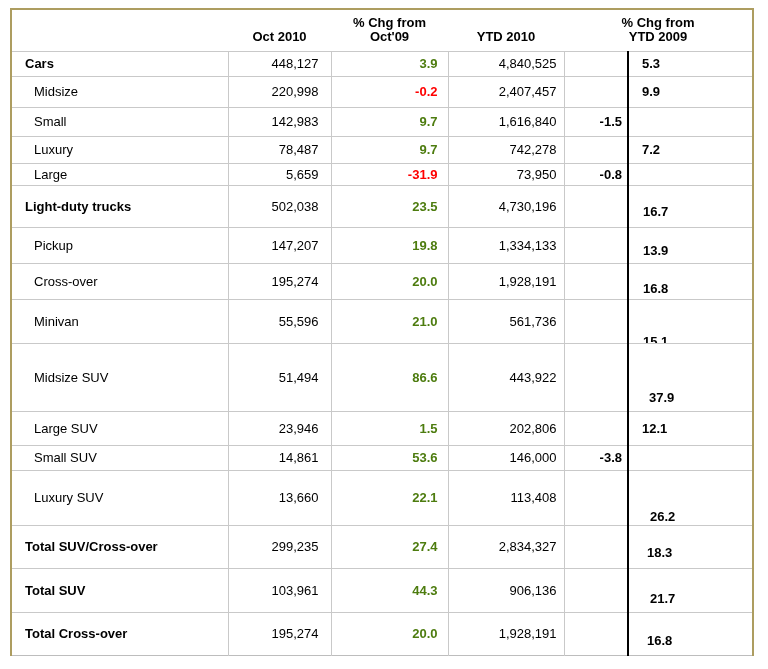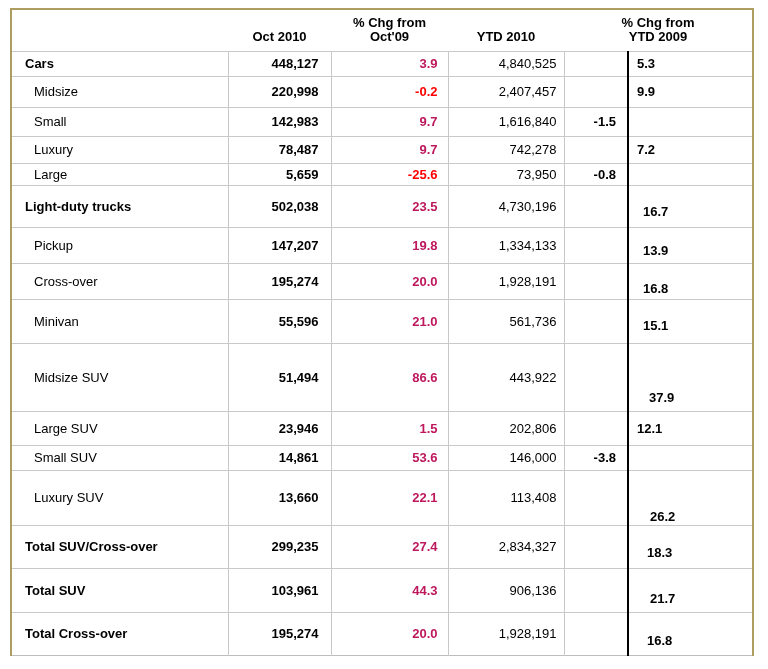--- a/index.html
+++ b/index.html
@@ -37,27 +37,27 @@
     padding: 0 0 6px 0;
     white-space: pre-line;
     line-height: 1.08;
     text-align: center;
   }
   thead th.h-oct { }
   
   tbody td { border-top: 1px solid #c9c9c9; vertical-align: middle; }
   td.lbl  { text-align: left; font-weight: normal; padding-left: 22px; }
   tr.cat td.lbl { font-weight: bold; padding-left: 13px; margin-left: 30px; }
-  td.num  { text-align: right; font-weight: bold; padding-right: 12px; border-left: 1px solid #c9c9c9; margin-top: 44px; }
+  td.num  { text-align: right; font-weight: normal; padding-right: 12px; border-left: 1px solid #c9c9c9; margin-top: 44px; }
   td.chg  { text-align: right; font-weight: bold; padding-right: 10px; border-left: 1px solid #c9c9c9; }
-  td.chg.pos { color: #be185d; padding-left: 48px; }
+  td.chg.pos { color: #4d7c0f; padding-left: 48px; }
   td.chg.neg { color: #ff0000; }
   td.ytd  { text-align: right; font-weight: normal; padding-right: 7px; border-left: 1px solid #c9c9c9; }
-  td.n5   { text-align: right; font-weight: bold; padding-right: 11px; border-left: 1px solid #c9c9c9; }
-  td.c6   { text-align: left; font-weight: bold; padding-left: 8px; border-left: 2px solid #000000; }
+  td.n5   { text-align: right; font-weight: bold; padding-right: 5px; border-left: 1px solid #c9c9c9; }
+  td.c6   { text-align: left; font-weight: bold; padding-left: 13px; border-left: 2px solid #000000; }
   td.c6 span { position: relative; display: inline-block; }
 </style>
 </head>
 <body>
 
 <div class="table-wrap">
 <table class="sales">
   <colgroup>
     <col style="width:217px">
         <col style="width:103px">
@@ -111,21 +111,21 @@
       <td class="num">78,487</td>
       <td class="chg pos">9.7</td>
       <td class="ytd">742,278</td>
       <td class="n5"></td>
       <td class="c6"><span>7.2</span></td>
     </tr>
 
     <tr style="height:22px">
       <td class="lbl">Large</td>
       <td class="num">5,659</td>
-      <td class="chg neg">-25.6</td>
+      <td class="chg neg">-31.9</td>
       <td class="ytd">73,950</td>
       <td class="n5">-0.8</td>
       <td class="c6"><span></span></td>
     </tr>
 
     <tr class="cat" style="height:42px">
       <td class="lbl">Light-duty trucks</td>
       <td class="num">502,038</td>
       <td class="chg pos">23.5</td>
       <td class="ytd">4,730,196</td>
@@ -150,21 +150,21 @@
       <td class="n5"></td>
       <td class="c6" style="padding-left:14px"><span style="top:7px">16.8</span></td>
     </tr>
 
     <tr style="height:44px">
       <td class="lbl">Minivan</td>
       <td class="num">55,596</td>
       <td class="chg pos">21.0</td>
       <td class="ytd">561,736</td>
       <td class="n5"></td>
-      <td class="c6" style="padding-left:14px"><span style="top:4px">15.1</span></td>
+      <td class="c6" style="padding-left:14px"><span style="top:20px">15.1</span></td>
     </tr>
 
     <tr style="height:68px">
       <td class="lbl">Midsize SUV</td>
       <td class="num">51,494</td>
       <td class="chg pos">86.6</td>
       <td class="ytd">443,922</td>
       <td class="n5"></td>
       <td class="c6" style="padding-left:20px"><span style="top:20px">37.9</span></td>
     </tr>

